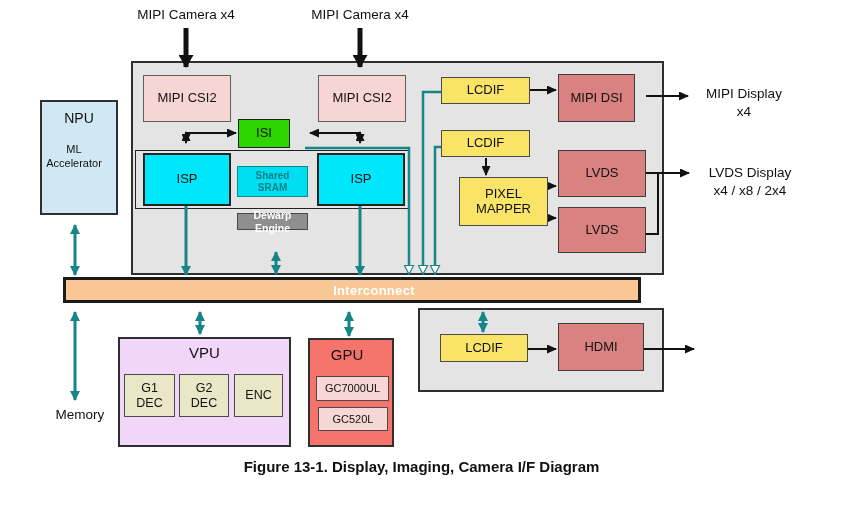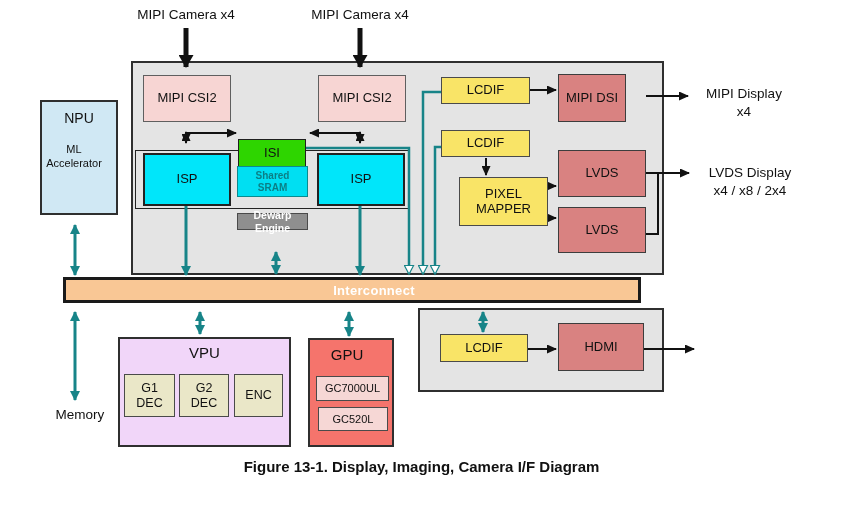--- a/index.html
+++ b/index.html
@@ -102,33 +102,33 @@
     <path d="M305,148 H409 V274" stroke="#178488" stroke-width="2.5" fill="none" marker-end="url(#mH)"></path>
     <path d="M441,92 H423 V274" stroke="#178488" stroke-width="2.5" fill="none" marker-end="url(#mH)"></path>
     <path d="M441,147 H435 V274" stroke="#178488" stroke-width="2.5" fill="none" marker-end="url(#mH)"></path>
     <path d="M200,312 V334" stroke="#178488" stroke-width="3" fill="none" marker-start="url(#mTs)" marker-end="url(#mT)"></path>
     <path d="M349,312 V336" stroke="#178488" stroke-width="3" fill="none" marker-start="url(#mTs)" marker-end="url(#mT)"></path>
     <path d="M483,312 V332" stroke="#178488" stroke-width="3" fill="none" marker-start="url(#mTs)" marker-end="url(#mT)"></path>
   </svg>
 
   <div class="block pink" style="left:143px;top:75px;width:88px;height:47px;">MIPI CSI2</div>
   <div class="block pink" style="left:318px;top:75px;width:88px;height:47px;">MIPI CSI2</div>
-  <div class="block green" style="left:238px;top:119px;width:68px;height:29px;margin-top:20px;">ISI</div>
+  <div class="block green" style="left:238px;top:119px;width:52px;height:29px;">ISI</div>
   <div class="block cyan" style="left:143px;top:153px;width:88px;height:53px;">ISP</div>
   <div class="block cyan" style="left:317px;top:153px;width:88px;height:53px;">ISP</div>
   <div class="block sram" style="left:237px;top:166px;width:71px;height:31px;">Shared
 SRAM</div>
   <div class="block dewarp" style="left:237px;top:213px;width:71px;height:17px;">Dewarp
 Engine</div>
 
   <div class="block yellow" style="left:441px;top:77px;width:89px;height:27px;">LCDIF</div>
   <div class="block yellow" style="left:441px;top:130px;width:89px;height:27px;">LCDIF</div>
   <div class="block yellow" style="left:459px;top:177px;width:89px;height:49px;">PIXEL
 MAPPER</div>
-  <div class="block salmon" style="left:558px;top:74px;width:68px;height:48px;">MIPI DSI</div>
+  <div class="block salmon" style="left:558px;top:74px;width:77px;height:48px;">MIPI DSI</div>
   <div class="block salmon" style="left:558px;top:150px;width:88px;height:47px;">LVDS</div>
   <div class="block salmon" style="left:558px;top:207px;width:88px;height:46px;">LVDS</div>
 
   <div class="block yellow" style="left:440px;top:334px;width:88px;height:28px;">LCDIF</div>
   <div class="block salmon" style="left:558px;top:323px;width:86px;height:48px;">HDMI</div>
 
   <div class="block beige" style="left:124px;top:374px;width:51px;height:43px;">G1
 DEC</div>
   <div class="block beige" style="left:179px;top:374px;width:50px;height:43px;">G2
 DEC</div>

